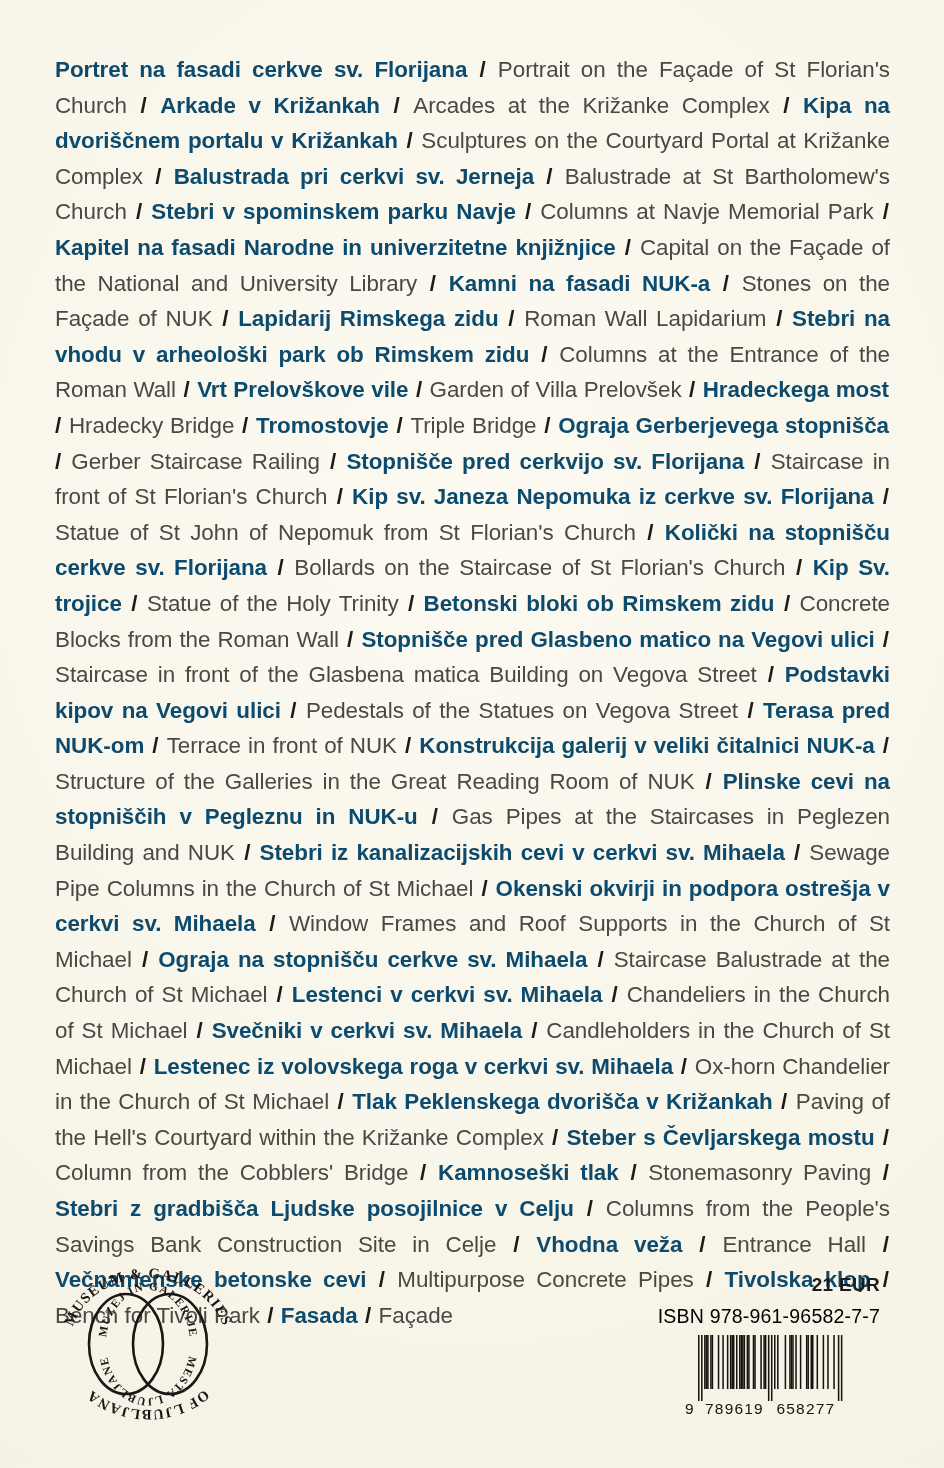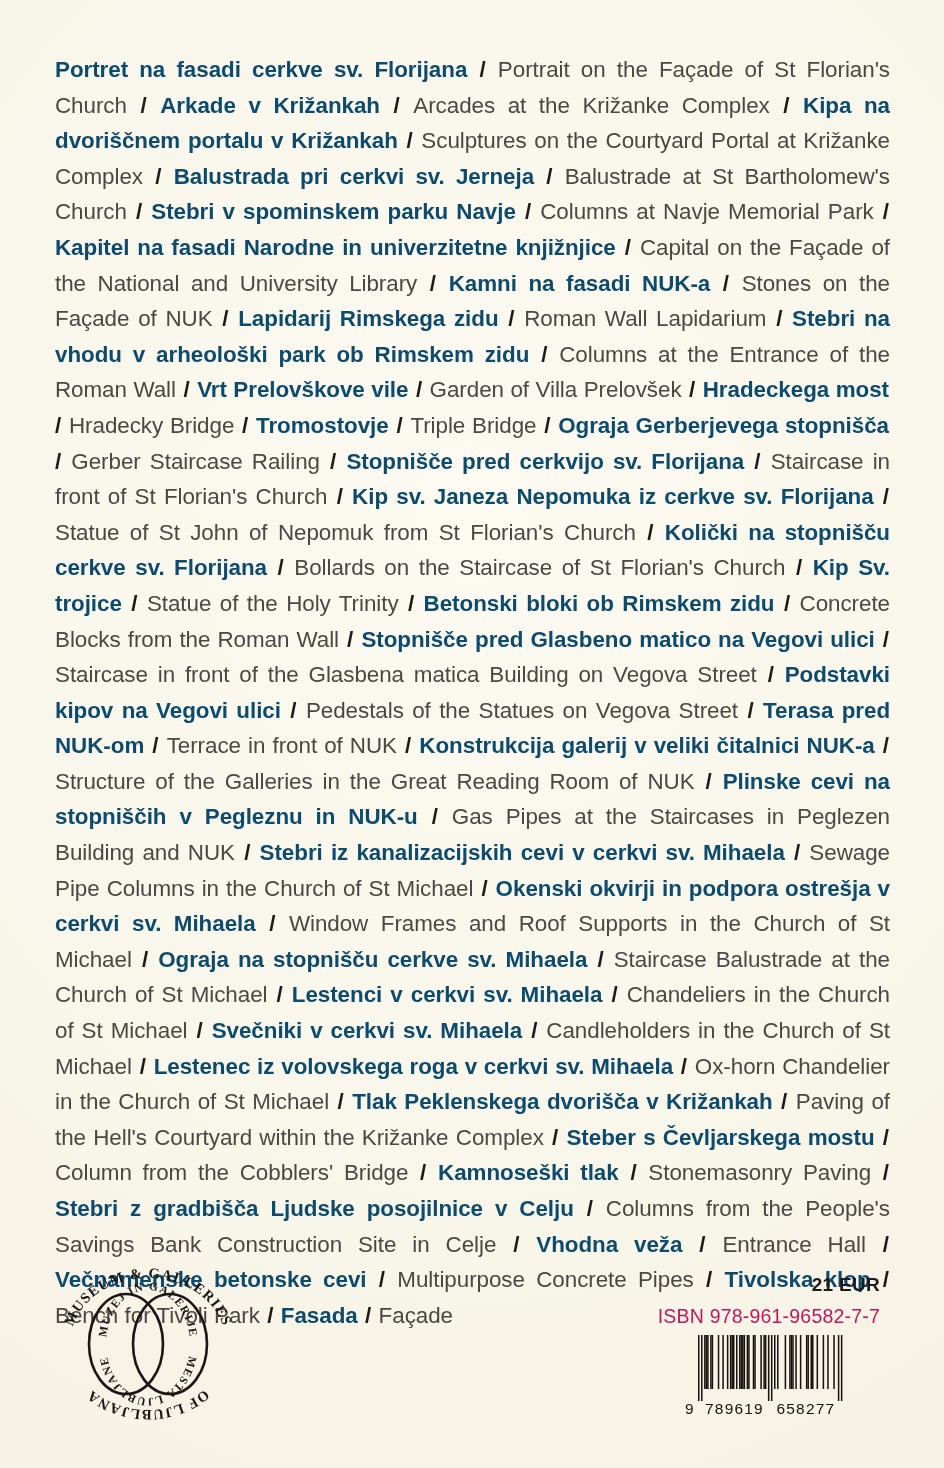--- a/index.html
+++ b/index.html
@@ -74,21 +74,21 @@
     color: #1d1a19;
     text-align: left;
   }
   .isbn-line {
     position: absolute;
     right: 64px;
     top: 1305px;
     font-size: 19.5px;
     font-weight: 400;
     letter-spacing: 0.2px;
-    color: #be185d;
+    color: #000000;
     text-align: right;
   }
 
   .barcode-box {
     position: absolute;
     left: 676px;
     top: 1331px;
     width: 210px;
     height: 96px;
   }

